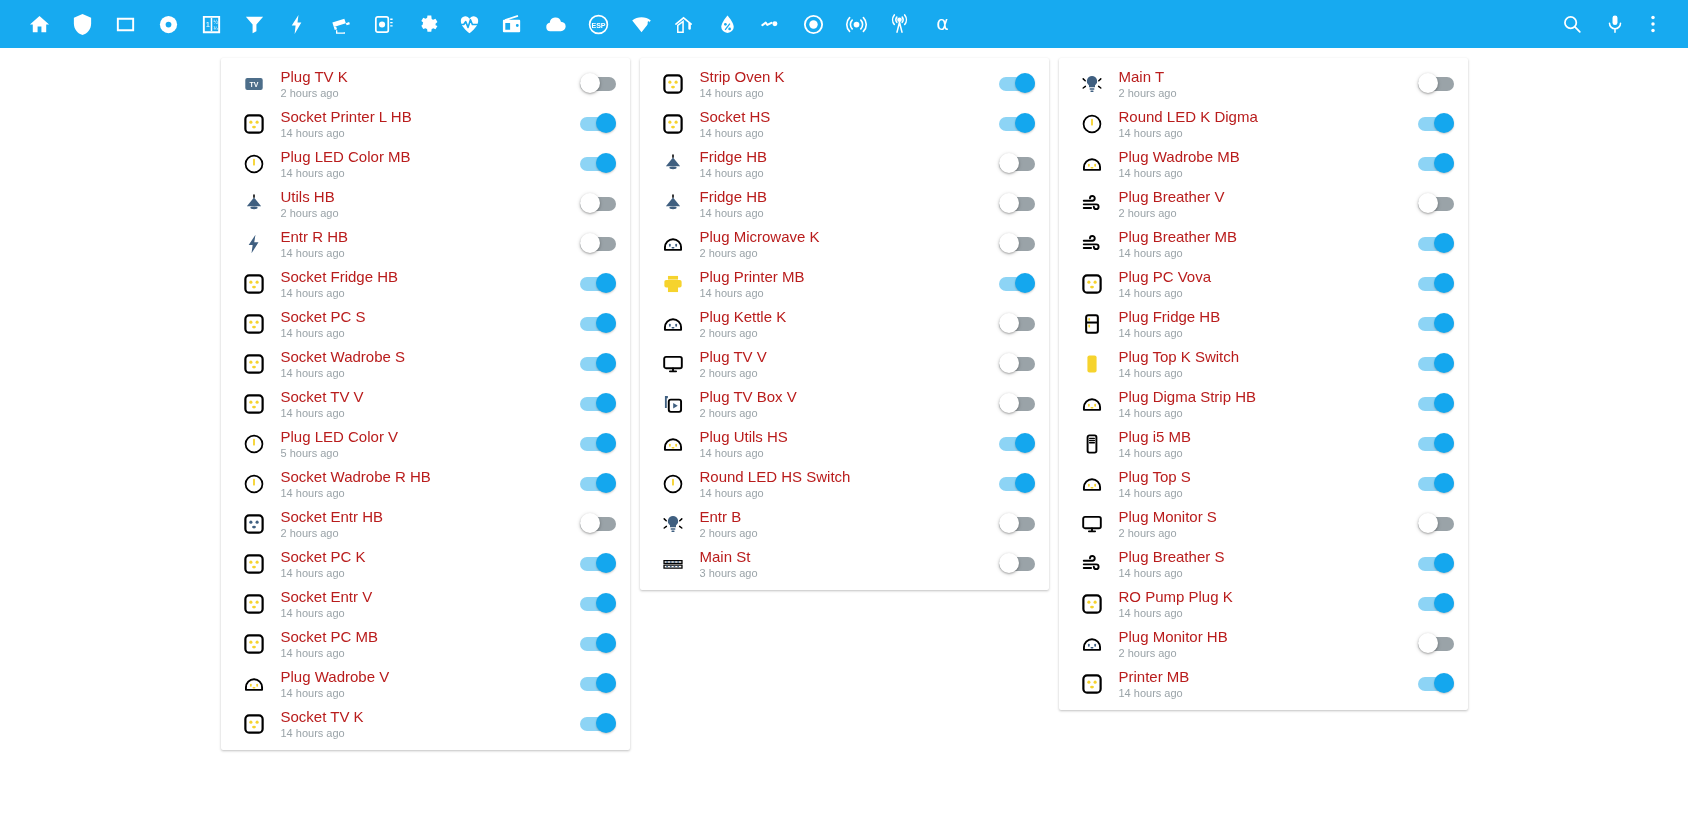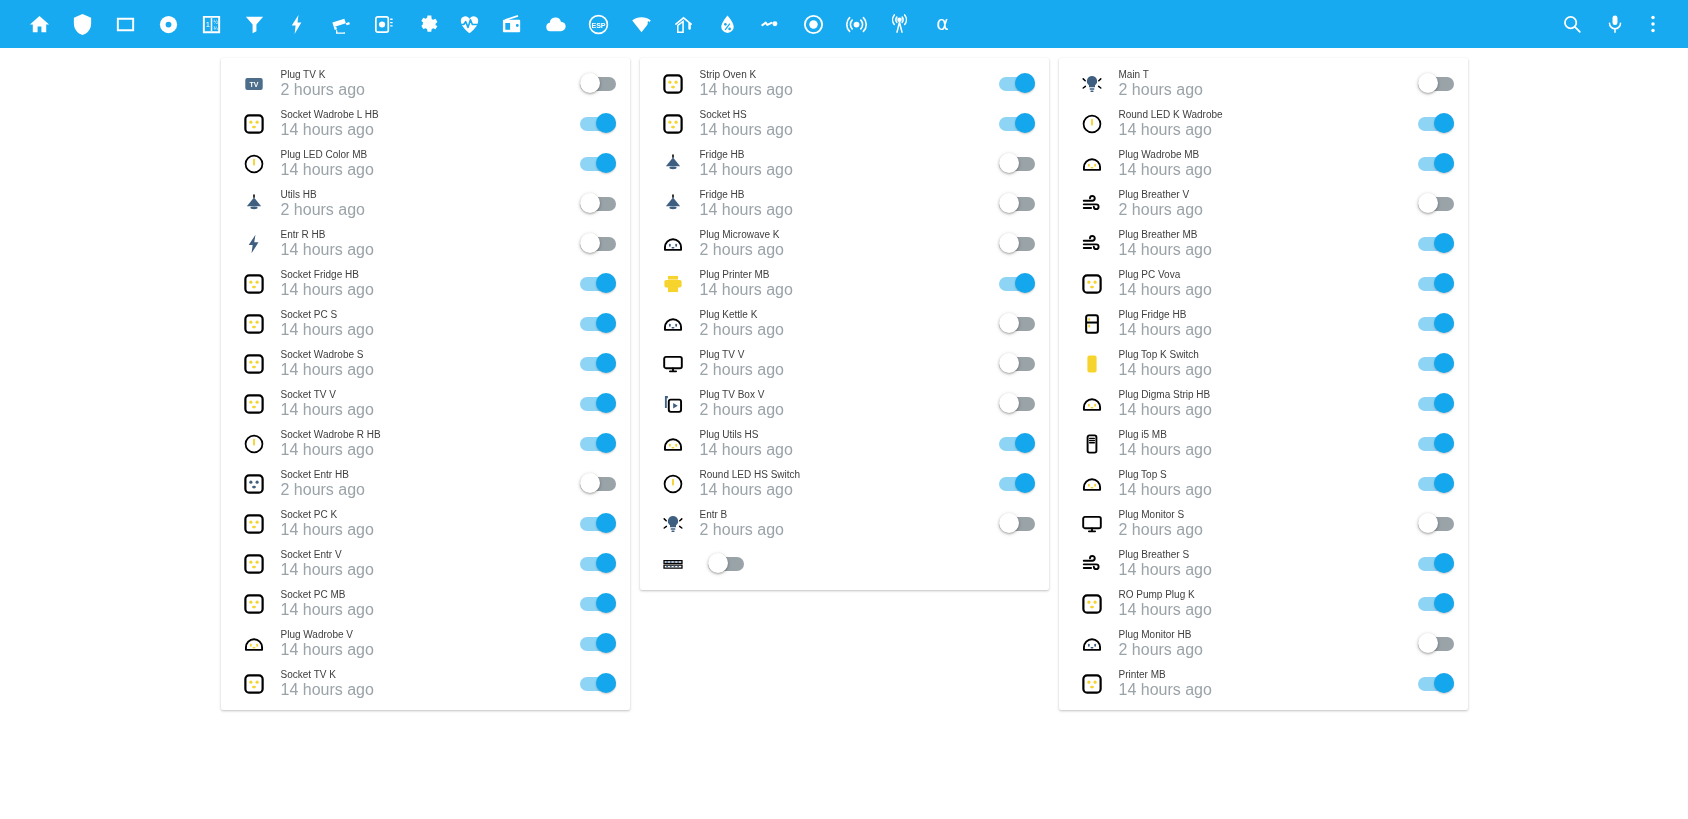--- a/index.html
+++ b/index.html
@@ -96,28 +96,28 @@
   .row-icon svg { display: block; }
   .row-text {
     flex: 1 1 auto;
     min-width: 0;
     display: flex;
     flex-direction: column;
     justify-content: center;
     line-height: 1.12;
   }
   .row-title {
-    font-size: 10px;
-    color: #404040;
+    font-size: 15px;
+    color: #b91c1c;
     white-space: nowrap;
     overflow: hidden;
     text-overflow: ellipsis;
   }
   .row-sub {
-    font-size: 16px;
+    font-size: 11px;
     color: #9aa3a8;
     white-space: nowrap;
     margin-top: 1px;
   }
 
   
   .toggle {
     flex: 0 0 auto;
     position: relative;
     width: 36px;
@@ -326,21 +326,21 @@
         <div class="row">
           <div class="row-icon">
             <svg width="22" height="22" viewBox="0 0 24 24" fill="#f6d32d">
               <rect x="2.6" y="2.6" width="18.8" height="18.8" rx="4" fill="none" stroke="currentColor" stroke-width="2.4"></rect>
               <circle cx="8.6" cy="10" r="1.7"></circle>
               <circle cx="15.4" cy="10" r="1.7"></circle>
               <ellipse cx="12" cy="15.4" rx="2.1" ry="1.6"></ellipse>
             </svg>
           </div>
           <div class="row-text">
-            <div class="row-title">Socket Wadrobe L HB</div>
+            <div class="row-title">Socket Printer L HB</div>
             <div class="row-sub">14 hours ago</div>
           </div>
           <div class="toggle on">
             <span class="track"></span>
             <span class="thumb"></span>
           </div>
         </div>
         <div class="row">
           <div class="row-icon">
             <svg width="22" height="22" viewBox="0 0 24 24" fill="#f6d32d">
@@ -448,20 +448,36 @@
             <svg width="22" height="22" viewBox="0 0 24 24" fill="#f6d32d">
               <rect x="2.6" y="2.6" width="18.8" height="18.8" rx="4" fill="none" stroke="currentColor" stroke-width="2.4"></rect>
               <circle cx="8.6" cy="10" r="1.7"></circle>
               <circle cx="15.4" cy="10" r="1.7"></circle>
               <ellipse cx="12" cy="15.4" rx="2.1" ry="1.6"></ellipse>
             </svg>
           </div>
           <div class="row-text">
             <div class="row-title">Socket TV V</div>
             <div class="row-sub">14 hours ago</div>
+          </div>
+          <div class="toggle on">
+            <span class="track"></span>
+            <span class="thumb"></span>
+          </div>
+        </div>
+        <div class="row">
+          <div class="row-icon">
+            <svg width="22" height="22" viewBox="0 0 24 24" fill="#f6d32d">
+              <circle cx="12" cy="12" r="9.2" fill="none" stroke="currentColor" stroke-width="1.9"></circle>
+              <rect x="11" y="6.3" width="2" height="7.4" rx="1"></rect>
+            </svg>
+          </div>
+          <div class="row-text">
+            <div class="row-title">Plug LED Color V</div>
+            <div class="row-sub">5 hours ago</div>
           </div>
           <div class="toggle on">
             <span class="track"></span>
             <span class="thumb"></span>
           </div>
         </div>
         <div class="row">
           <div class="row-icon">
             <svg width="22" height="22" viewBox="0 0 24 24" fill="#f6d32d">
               <circle cx="12" cy="12" r="9.2" fill="none" stroke="currentColor" stroke-width="1.9"></circle>
@@ -804,20 +820,24 @@
               <circle cx="5.6" cy="9.8" r="1"></circle>
               <circle cx="9.6" cy="9.8" r="1"></circle>
               <circle cx="13.6" cy="9.8" r="1"></circle>
               <circle cx="17.6" cy="9.8" r="1"></circle>
               <circle cx="5.6" cy="14.8" r="1"></circle>
               <circle cx="9.6" cy="14.8" r="1"></circle>
               <circle cx="13.6" cy="14.8" r="1"></circle>
               <circle cx="17.6" cy="14.8" r="1"></circle>
             </svg>
           </div>
+          <div class="row-text">
+            <div class="row-title">Main St</div>
+            <div class="row-sub">3 hours ago</div>
+          </div>
           <div class="toggle off">
             <span class="track"></span>
             <span class="thumb"></span>
           </div>
         </div>
       </div>
   </div>
   <div class="column">
     <div class="card">
         <div class="row">
@@ -839,21 +859,21 @@
           </div>
         </div>
         <div class="row">
           <div class="row-icon">
             <svg width="22" height="22" viewBox="0 0 24 24" fill="#f6d32d">
               <circle cx="12" cy="12" r="9.2" fill="none" stroke="currentColor" stroke-width="1.9"></circle>
               <rect x="11" y="6.3" width="2" height="7.4" rx="1"></rect>
             </svg>
           </div>
           <div class="row-text">
-            <div class="row-title">Round LED K Wadrobe</div>
+            <div class="row-title">Round LED K Digma</div>
             <div class="row-sub">14 hours ago</div>
           </div>
           <div class="toggle on">
             <span class="track"></span>
             <span class="thumb"></span>
           </div>
         </div>
         <div class="row">
           <div class="row-icon">
             <svg width="22" height="22" viewBox="0 0 24 24" fill="#f6d32d">

